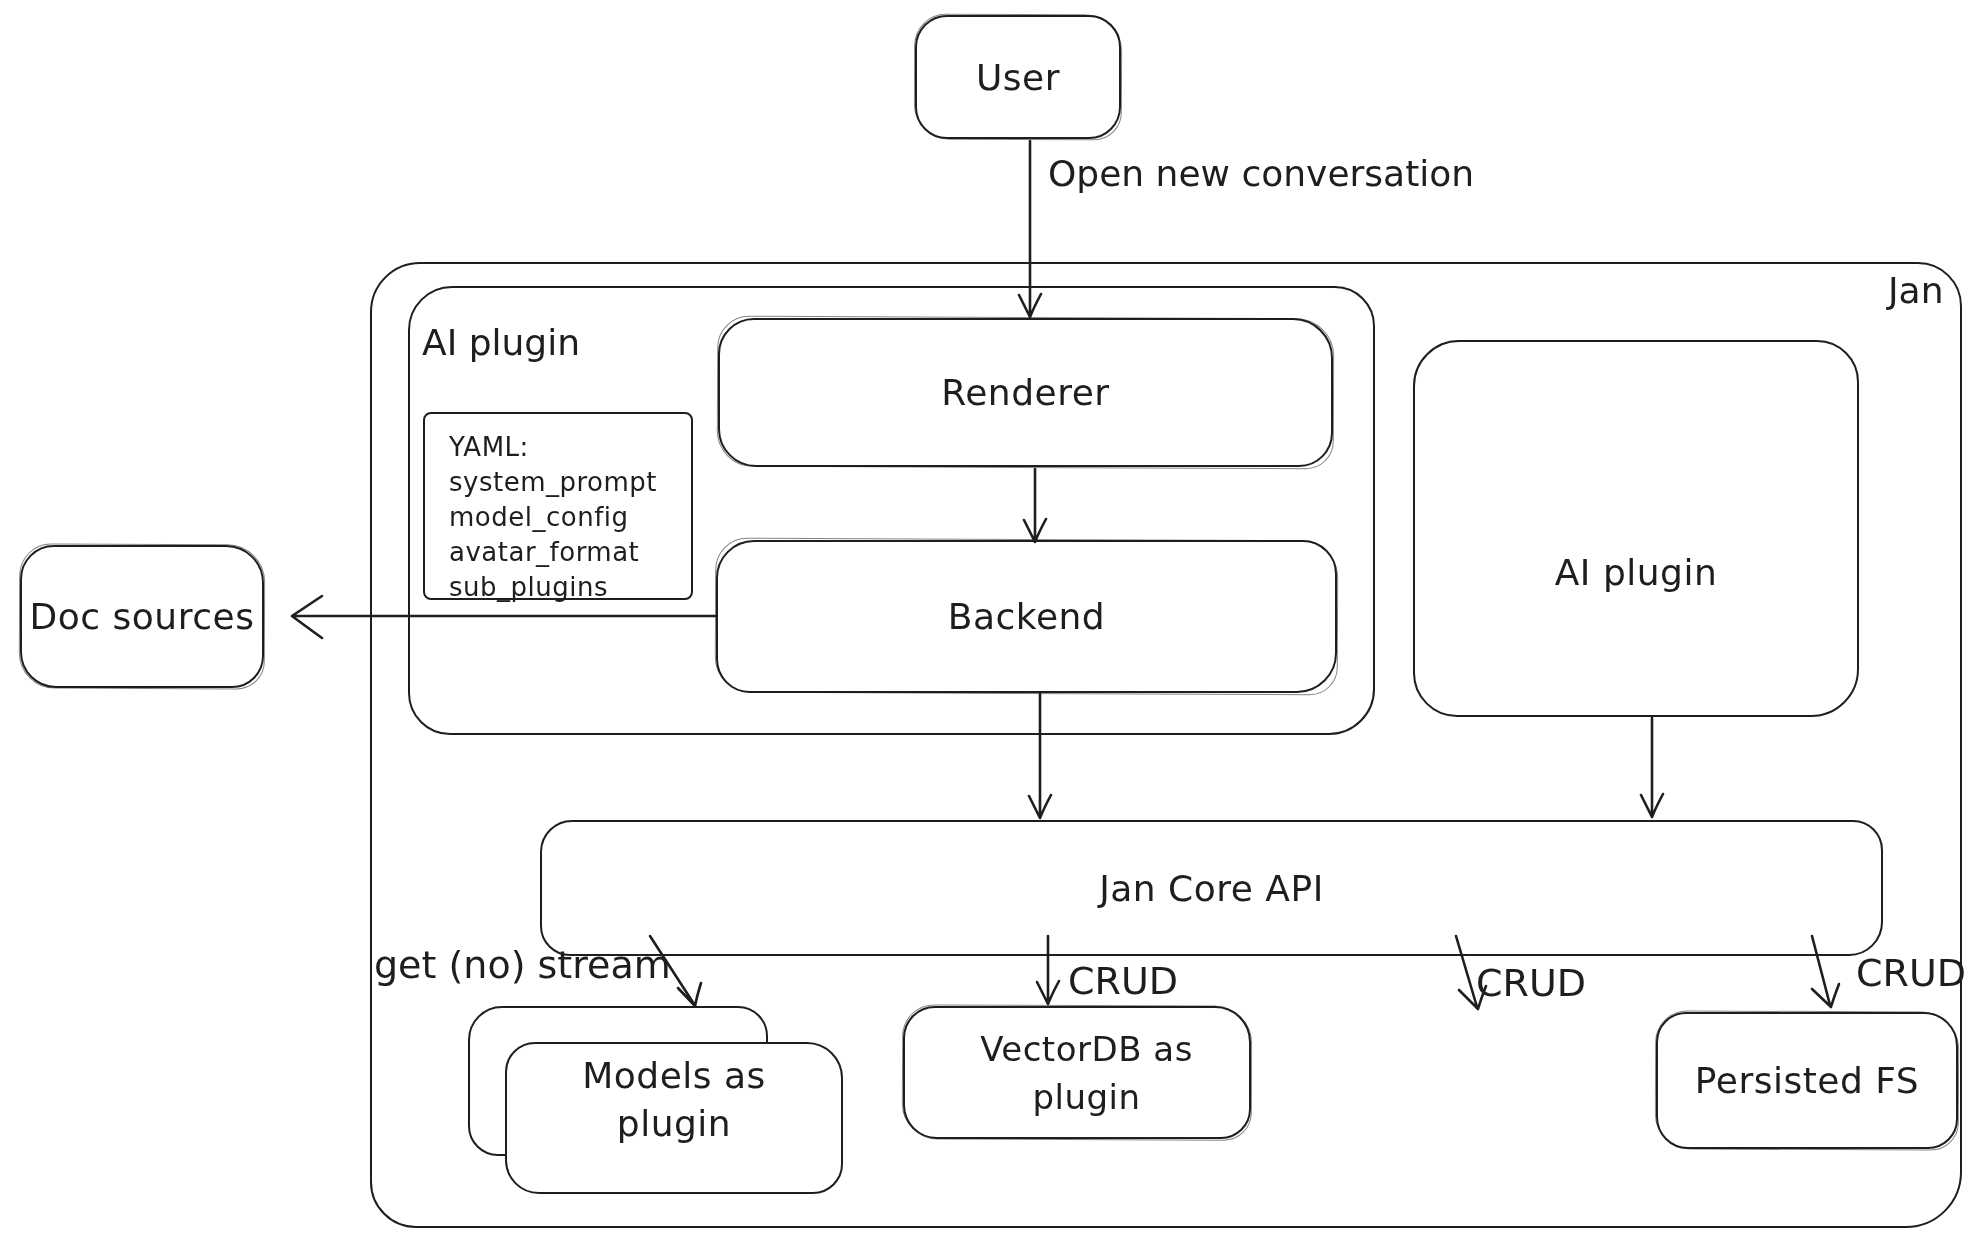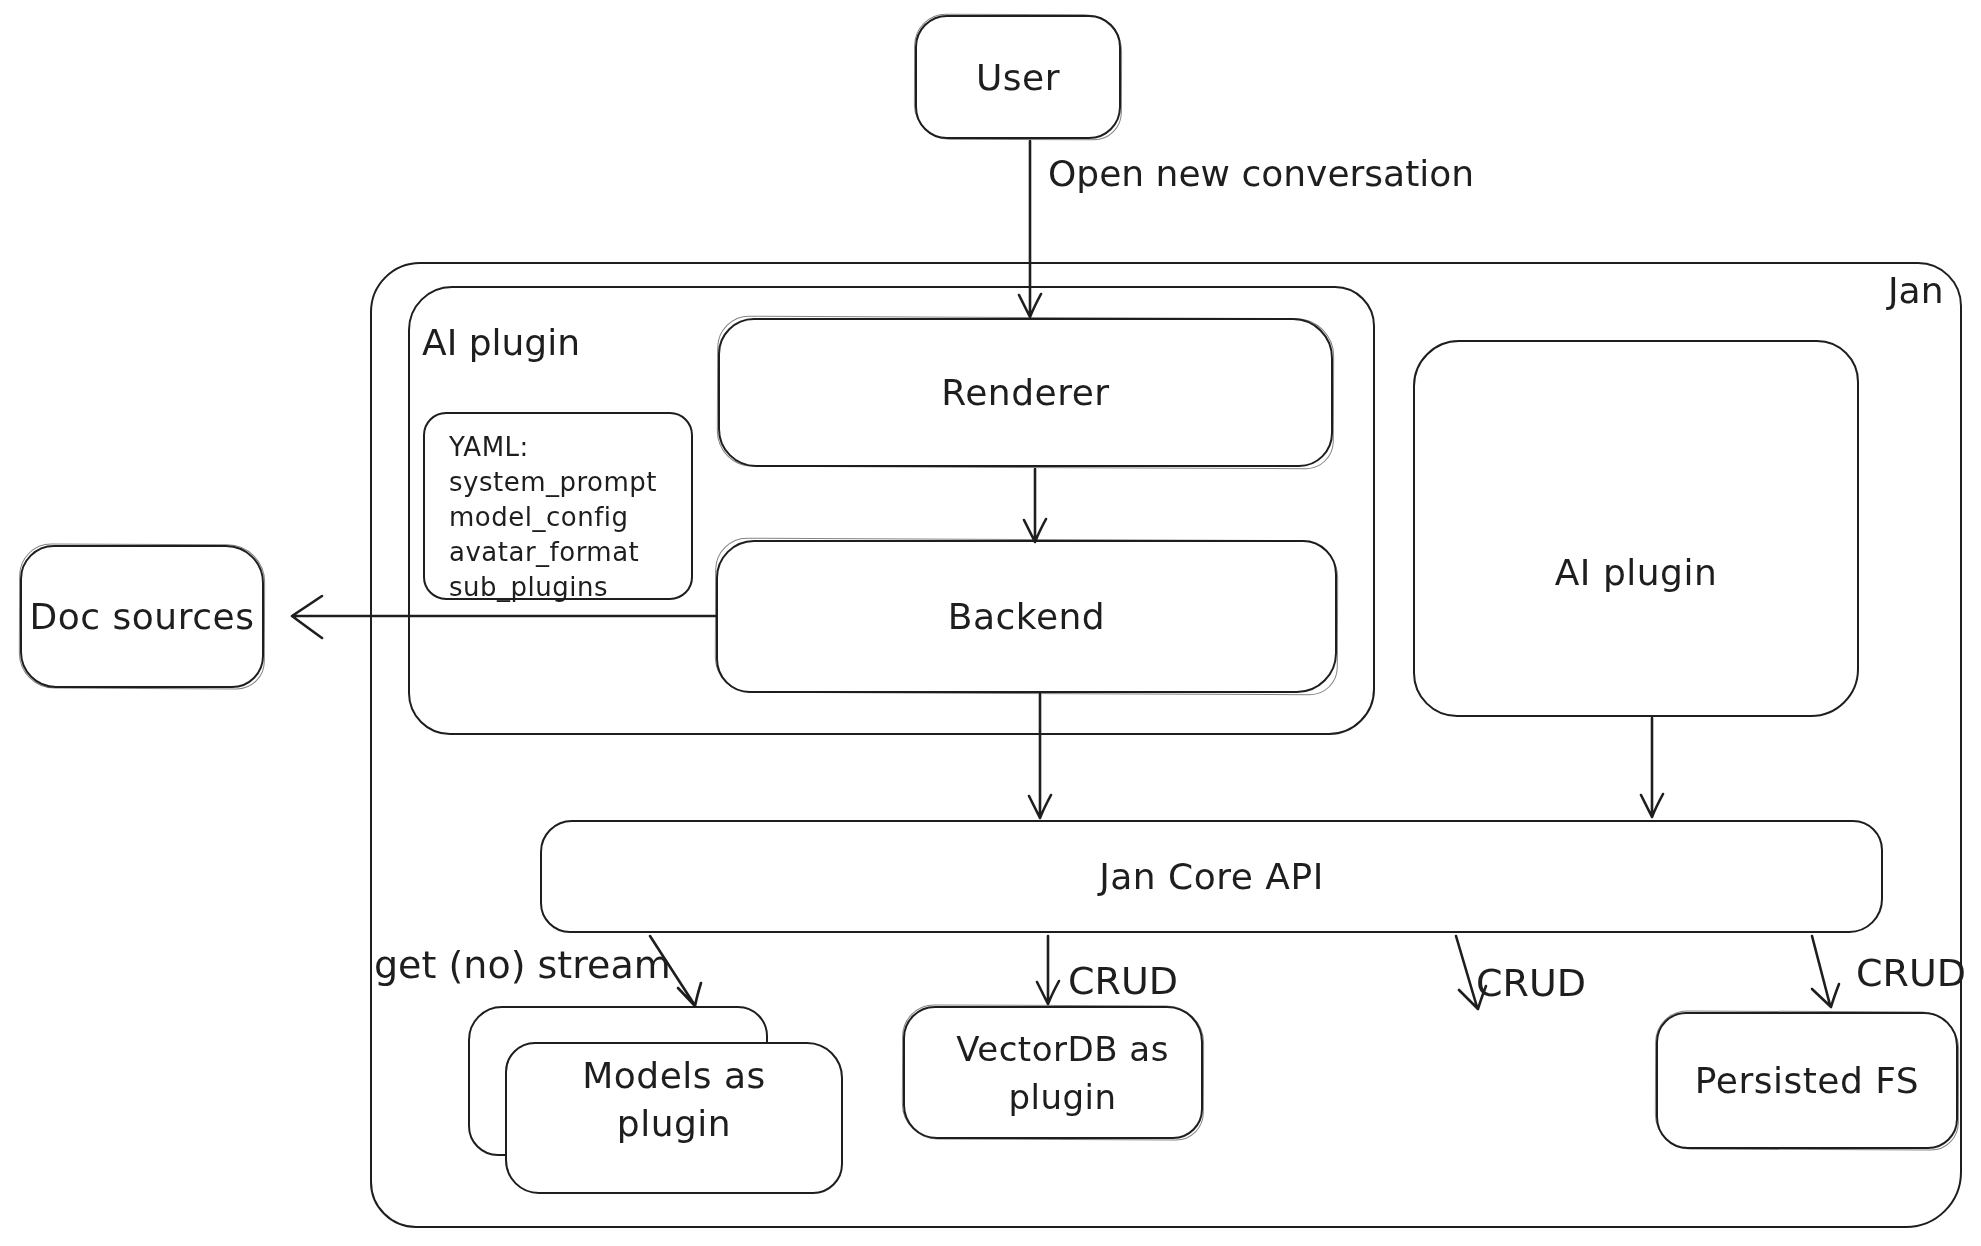--- a/index.html
+++ b/index.html
@@ -43,21 +43,21 @@
     line-height:50px;
     white-space:nowrap;
   }
   .yaml-box{
     align-items:flex-start;justify-content:flex-start;
     flex-direction:column;
     padding:16px 0 0 24px;
     font-size:26px;
     line-height:35px;
     text-align:left;
-    border-radius:23px;
+    border-radius:8px;
   }
   .wrap-label{white-space:normal;line-height:48px;}
   svg.edges{
     position:absolute;left:0;top:0;
     pointer-events:none;
   }
   svg.edges path{
     stroke:#1e1e1e;
     stroke-width:2.6;
     fill:none;
@@ -97,30 +97,30 @@
   </div>
 
   <div class="box sketch" style="left:20px;top:545px;width:244px;height:143px;border-radius:34px 38px 32px 36px;">
     <span>Doc sources</span>
   </div>
 
   <div class="box" style="left:1413px;top:340px;width:446px;height:377px;border-radius:46px 42px 48px 44px;">
     <span style="transform:translateY(44px);">AI plugin</span>
   </div>
 
-  <div class="box" style="left:540px;top:820px;width:1343px;height:113px;border-radius:32px 30px 34px 30px;">
+  <div class="box" style="left:540px;top:820px;width:1343px;height:136px;border-radius:32px 30px 34px 30px;">
     <span>Jan Core API</span>
   </div>
 
   <div class="box nolabel" style="left:468px;top:1006px;width:300px;height:150px;border-radius:34px 30px 36px 30px;"></div>
   <div class="box wrap-label" style="left:505px;top:1042px;width:338px;height:152px;border-radius:30px 36px 30px 34px;text-align:center;">
     <span style="display:inline-block;width:220px;transform:translateY(-18px);">Models as plugin</span>
   </div>
 
-  <div class="box sketch wrap-label" style="left:903px;top:1006px;width:300px;height:133px;border-radius:32px 36px 30px 34px;font-size:34px;padding-left:19px;">
+  <div class="box sketch wrap-label" style="left:903px;top:1006px;width:348px;height:133px;border-radius:32px 36px 30px 34px;font-size:34px;padding-left:19px;">
     <span style="display:inline-block;width:240px;">VectorDB as plugin</span>
   </div>
 
 
   <div class="box sketch" style="left:1656px;top:1012px;width:302px;height:137px;border-radius:30px 34px 30px 32px;">
     <span>Persisted FS</span>
   </div>
 
   <svg class="edges" width="1981" height="1246" viewBox="0 0 1981 1246">
     <g>

